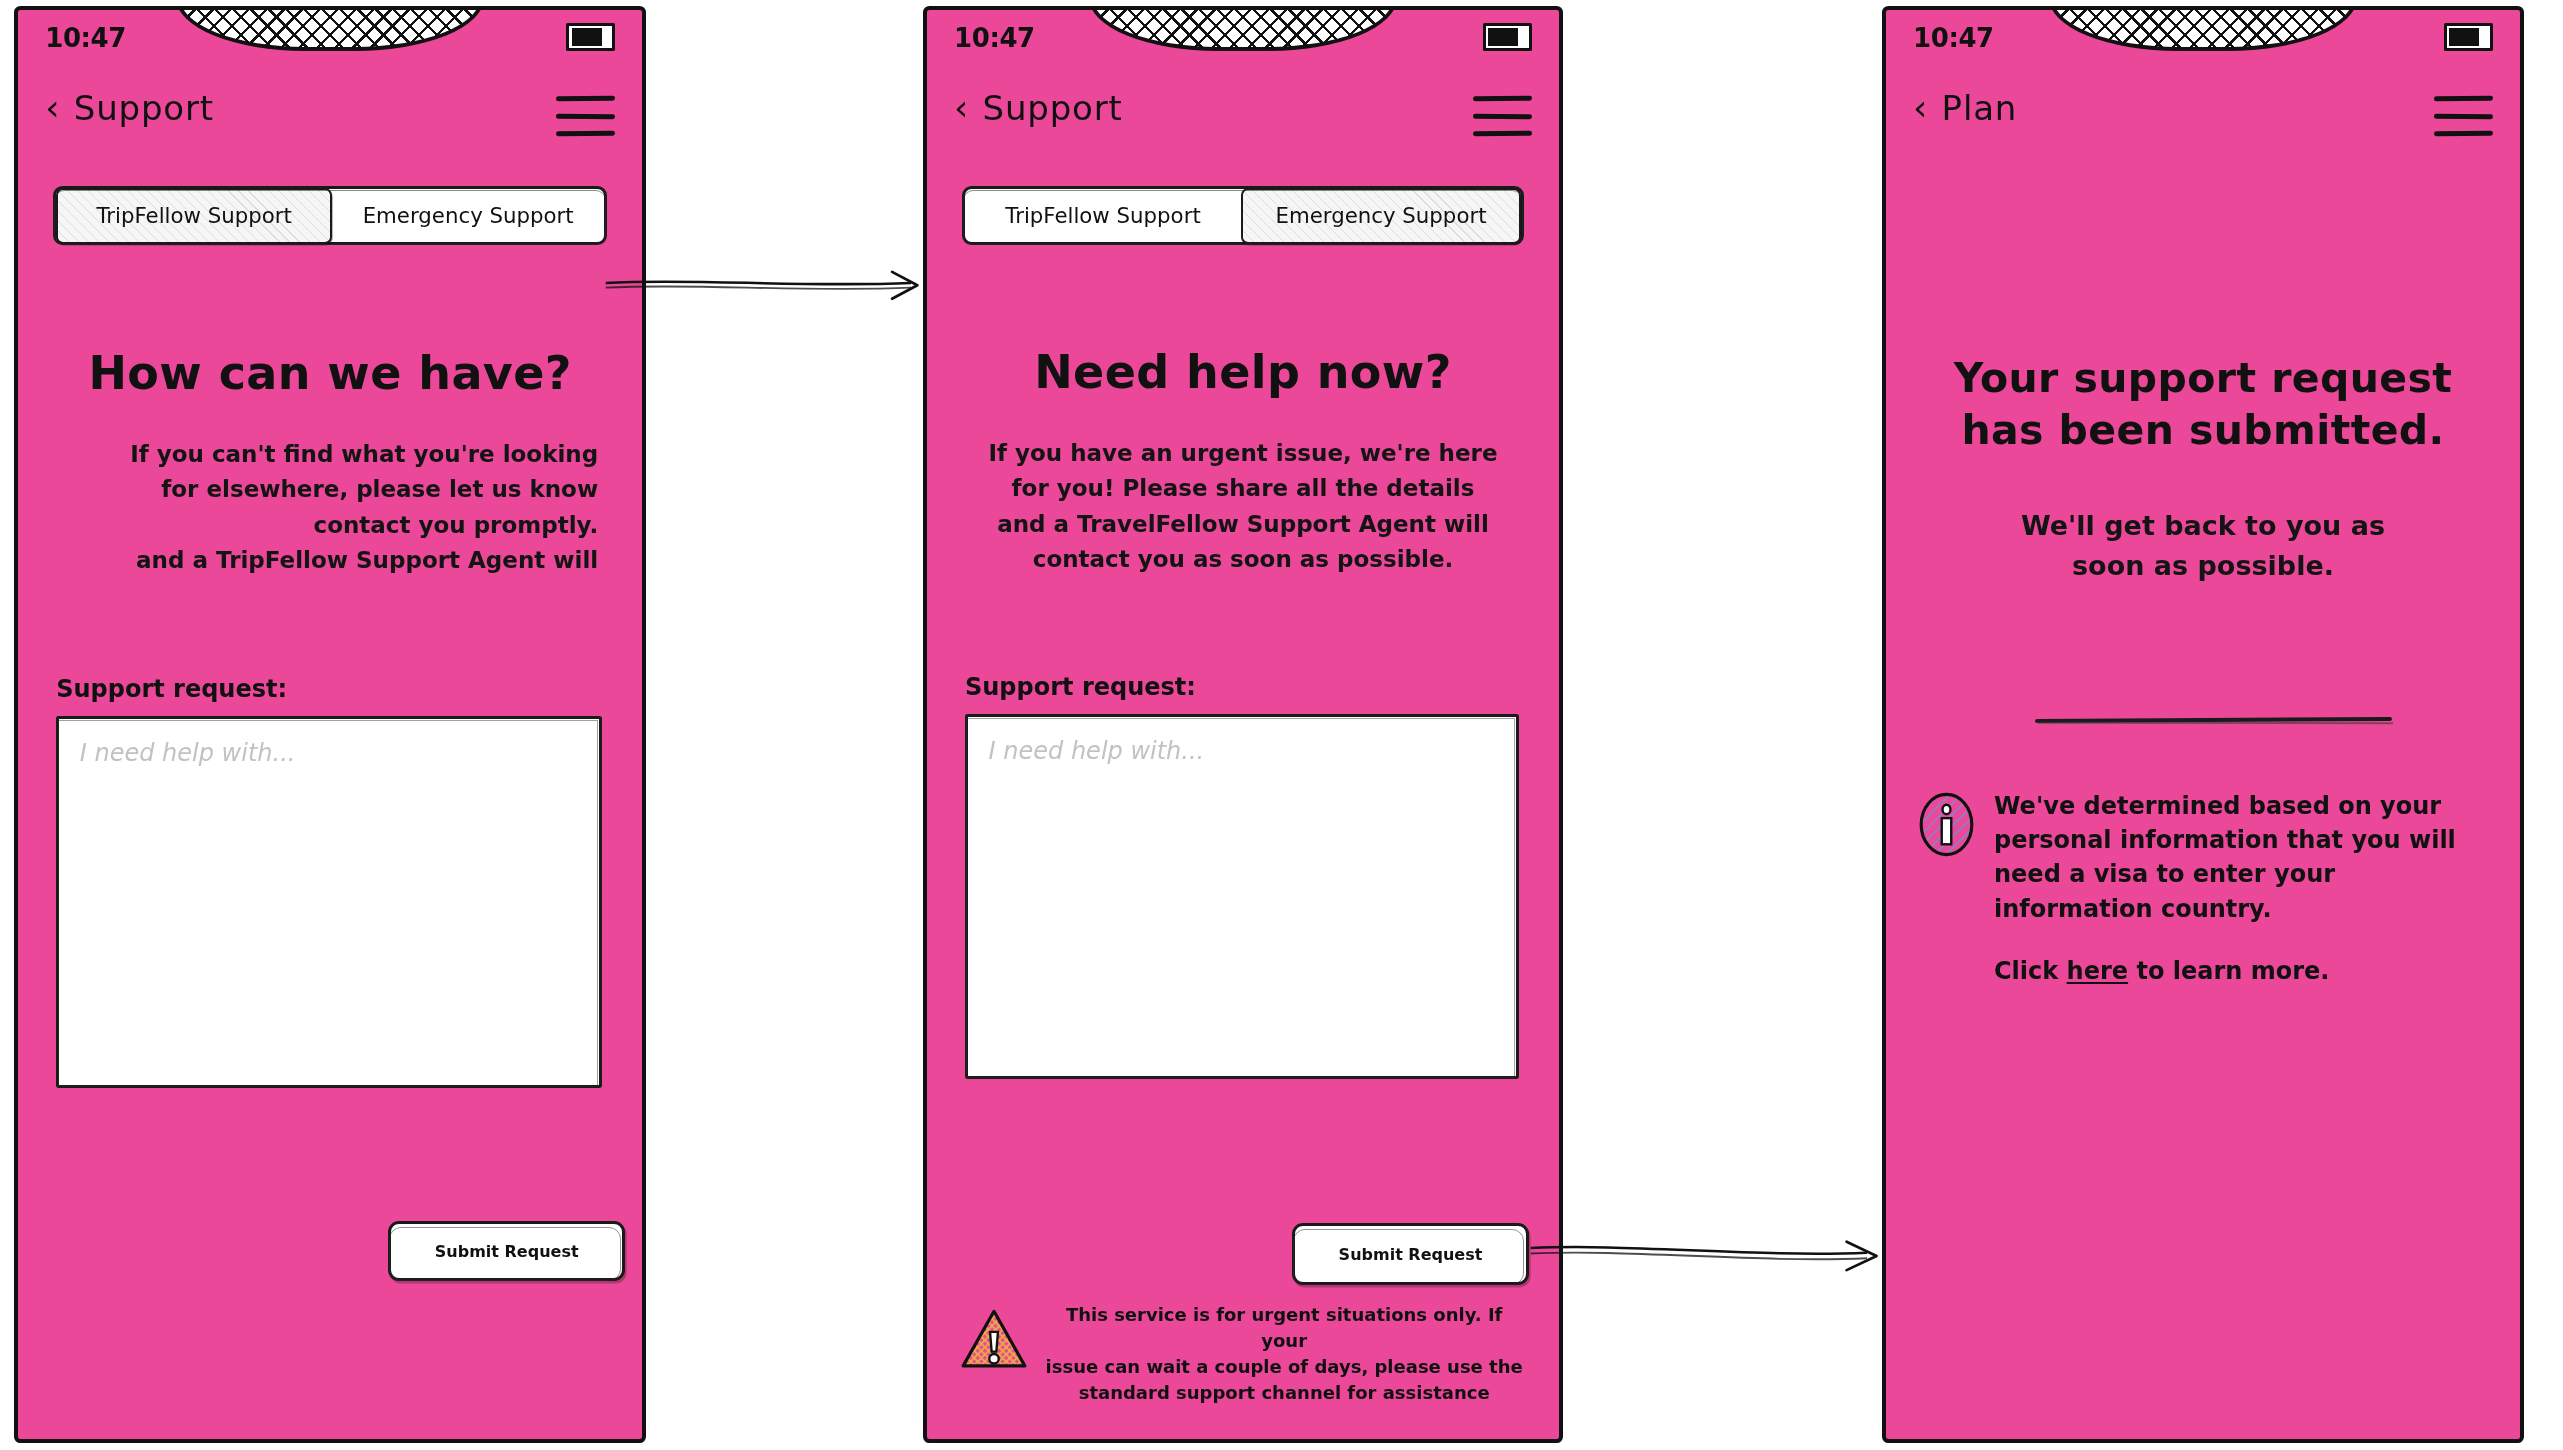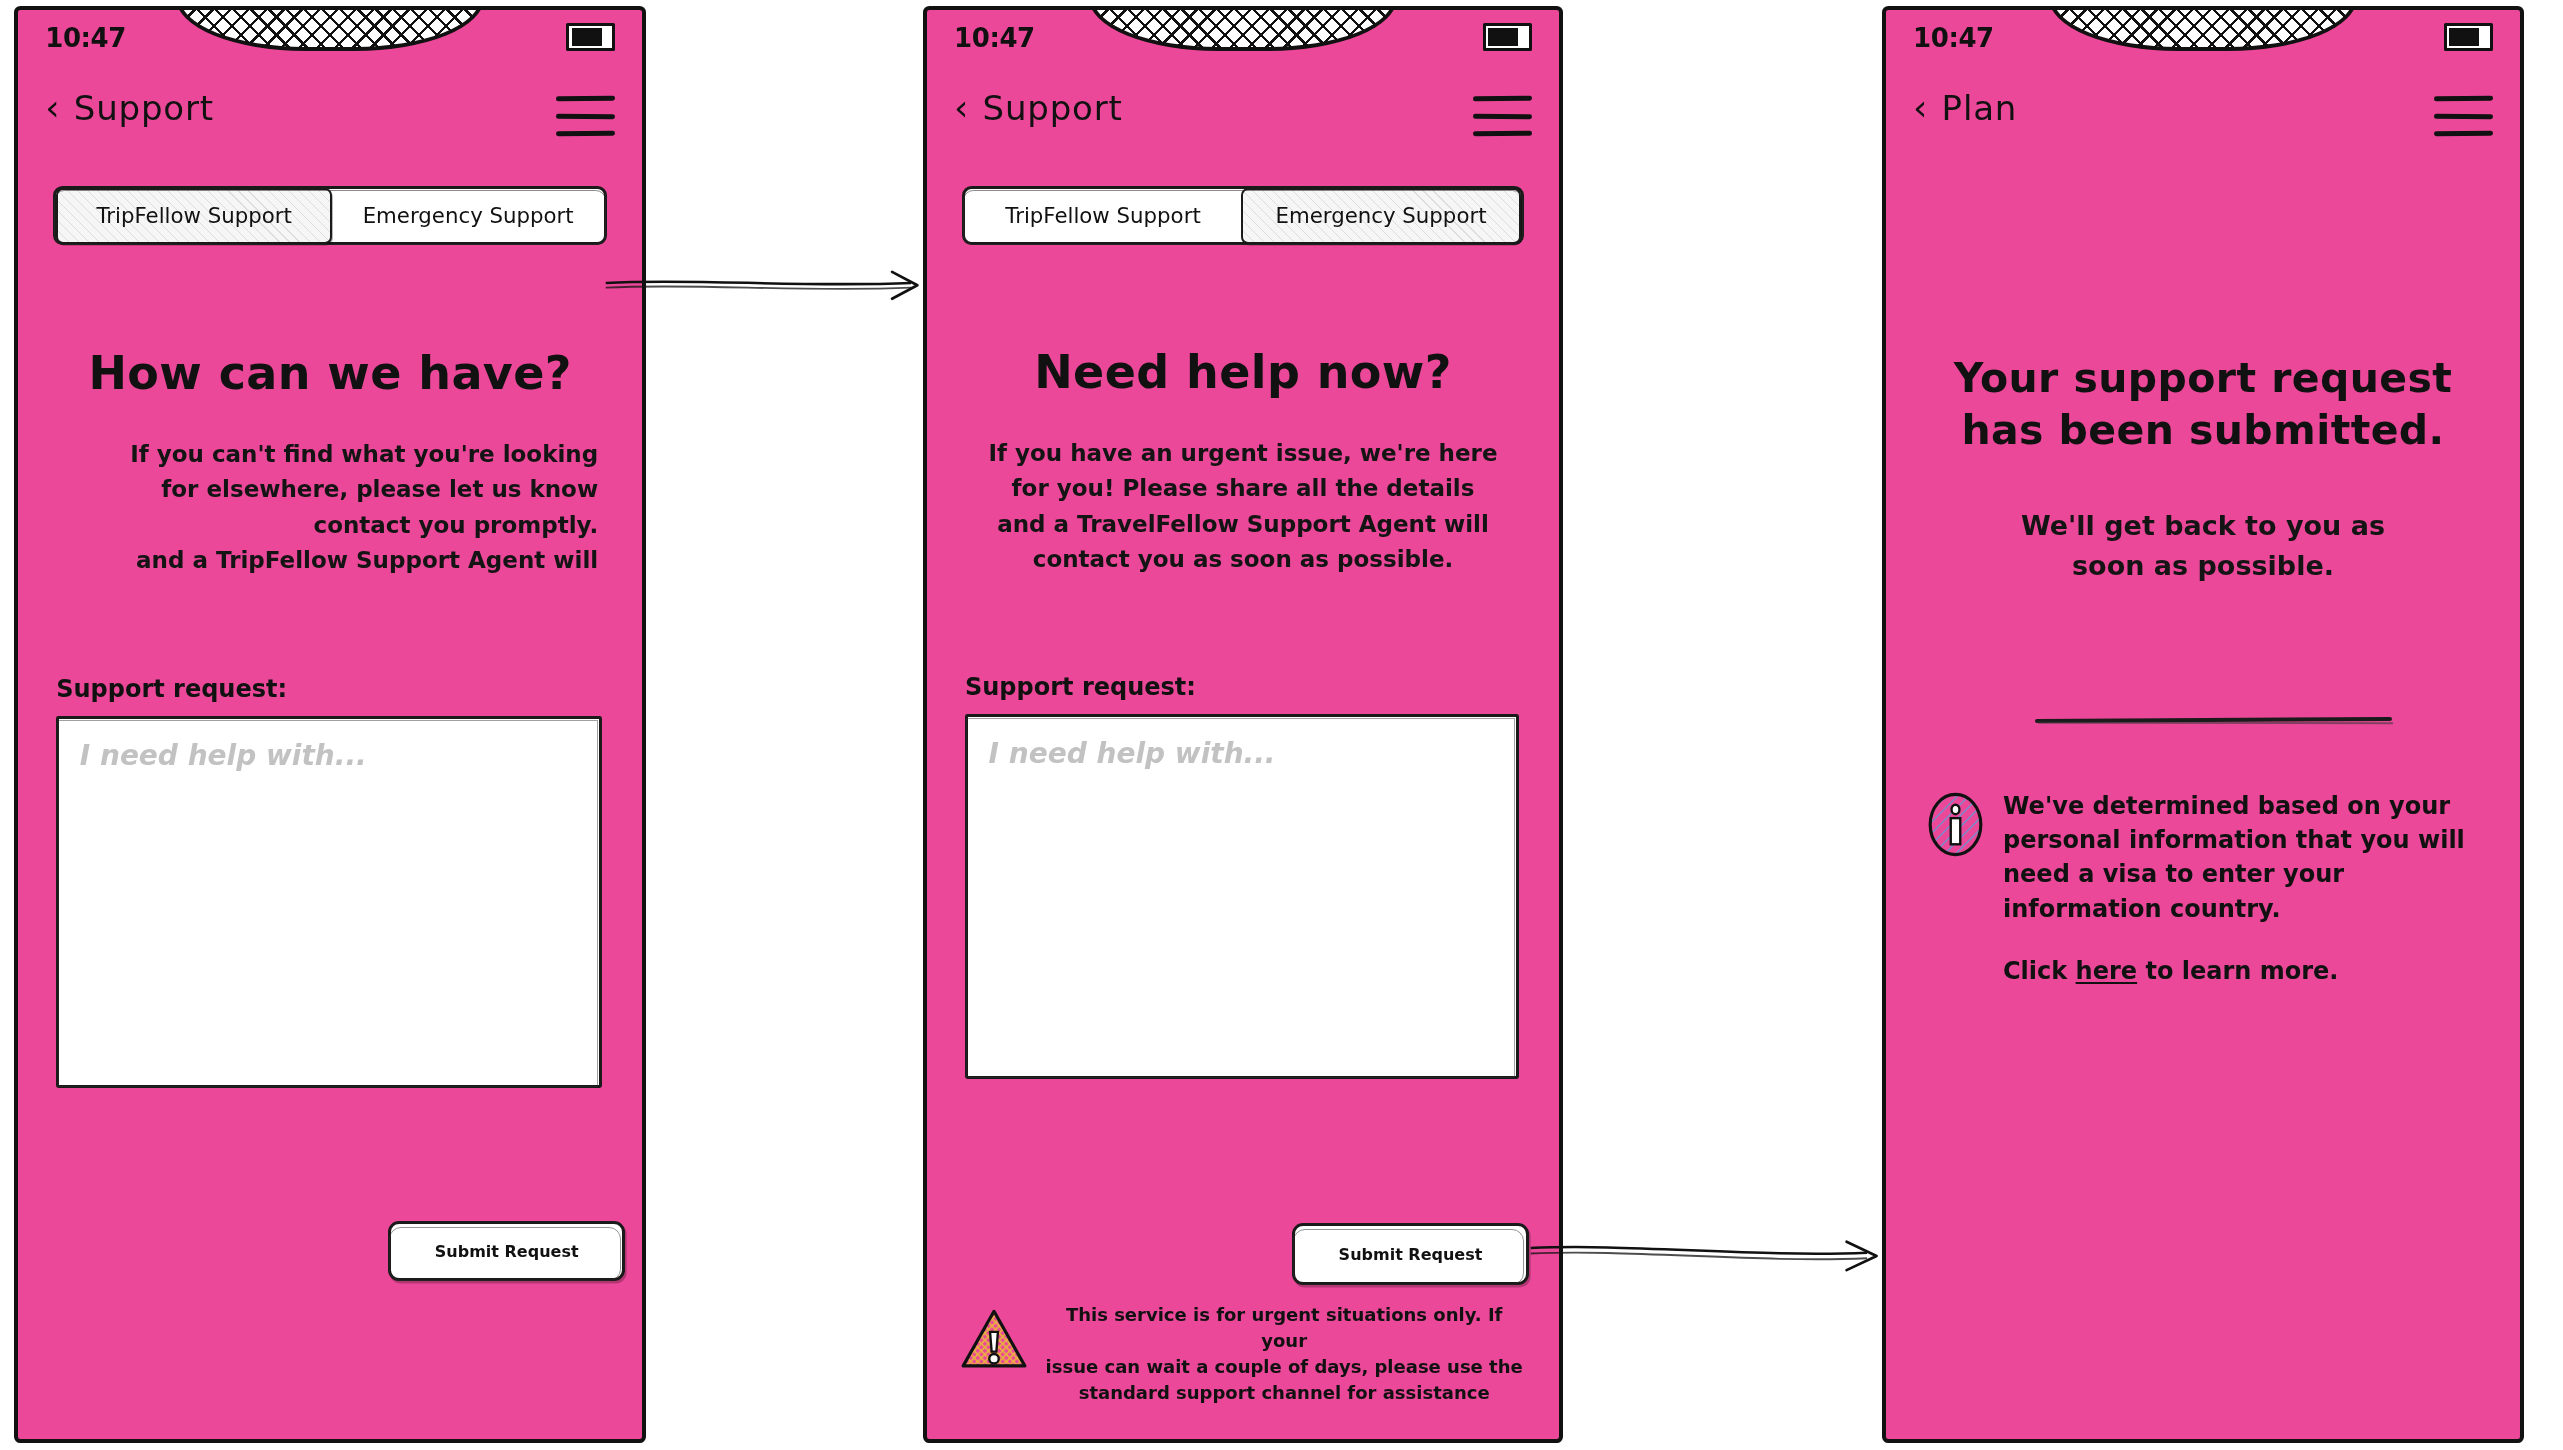--- a/index.html
+++ b/index.html
@@ -208,24 +208,24 @@
     position: absolute;
     left: -1.6px; top: 1.6px; right: 0.8px; bottom: -2.4px;
     border: 1.6px solid #2d2d2d;
     opacity: .45;
     pointer-events: none;
   }
   .placeholder {
     position: absolute;
     left: 20.6px;
     top: 20.6px;
-    font-size: 28px;
+    font-size: 24px;
     color: #c2c2c2;
     font-style: italic;
-    font-weight: 700;
+    font-weight: 400;
   }
   .btn {
     border: 3.2px solid #1a1a1a;
     border-radius: 11px;
     background: #ffffff;
     display: flex;
     align-items: center;
     justify-content: center;
     font-size: 16px;
     font-weight: 600;
@@ -471,21 +471,21 @@
       <div>has been submitted.</div>
     </div>
 
     <div class="screen-body" style="margin:49px 44px 0 44px; font-size:27px; line-height:1.5;">
       <div>We'll get back to you as</div>
       <div>soon as possible.</div>
     </div>
 
     <div class="divider" style="left:149px; top:708px; width:357px;"></div>
 
-    <div class="info-row" style="left:41px; top:779px; right:36px;">
+    <div class="info-row" style="left:32px; top:779px; right:36px;">
       <div class="info-icon">
         <svg viewBox="0 0 72 82" width="57" height="65">
           <defs>
             <pattern id="infoHatch" width="10" height="10" patternUnits="userSpaceOnUse" patternTransform="rotate(45)">
               <line x1="0" y1="0" x2="0" y2="10" stroke="#5b9bd5" stroke-width="3"></line>
             </pattern>
           </defs>
           <ellipse cx="36" cy="41" rx="32" ry="38" fill="url(#infoHatch)" stroke="#111" stroke-width="4"></ellipse>
           <ellipse cx="36" cy="22" rx="5" ry="6" fill="#ffffff" stroke="#111" stroke-width="3"></ellipse>
           <rect x="30" y="33" width="12" height="33" fill="#ffffff" stroke="#111" stroke-width="3"></rect>

